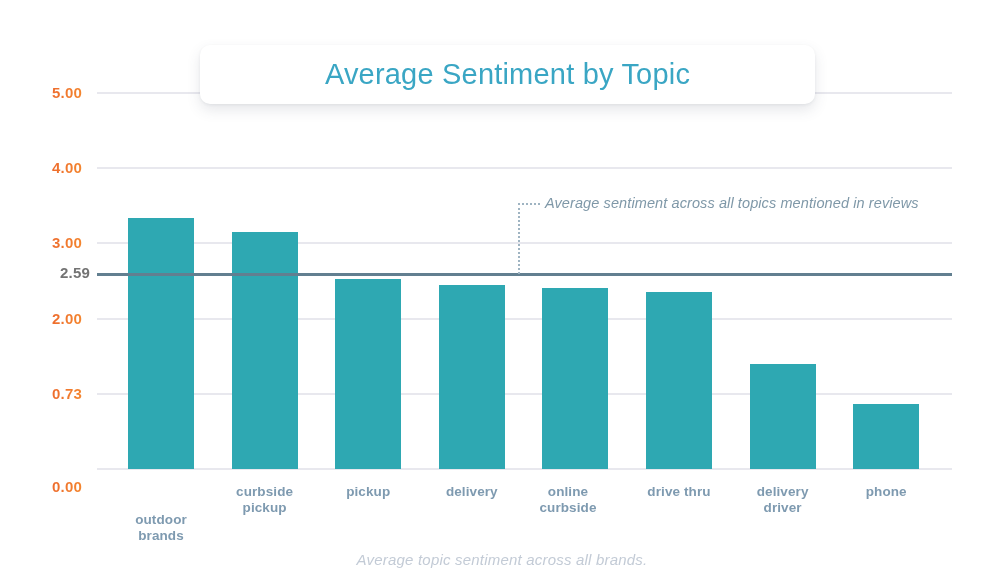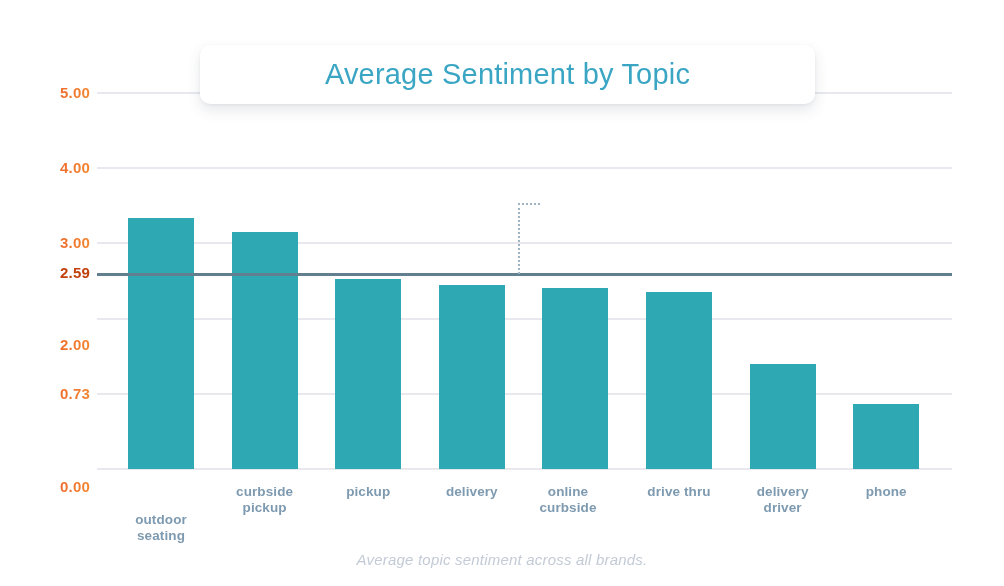--- a/index.html
+++ b/index.html
@@ -43,21 +43,21 @@
     font-weight: 700;
     letter-spacing: .2px;
     color: #f1742e;
     background: linear-gradient(100deg, #e8552b 0%, #f4872f 100%);
     -webkit-background-clip: text;
     background-clip: text;
     -webkit-text-fill-color: transparent;
   }
   .ytick-wrap {
     position: absolute;
-    left: 24px;
+    left: 16px;
     width: 66px;
     height: 18px;
   }
 
   
   #bars {
     position: absolute;
     left: 0; top: 0;
     width: 1004px; height: 586px;
   }
@@ -82,21 +82,21 @@
     height: 18px;
   }
   #ref-label {
     position: absolute;
     right: 0;
     width: 56px;
     text-align: right;
     font-size: 15px;
     font-weight: 700;
     letter-spacing: .2px;
-    color: #c2410c;
+    color: #737373;
   }
 
   
   #anno-vline {
     position: absolute;
     left: 518px;
     width: 0;
     border-left: 2px dotted #9fb4c2;
   }
   #anno-hline {
@@ -178,21 +178,21 @@
       <div class="gridline" style="top: 167.2px;"></div>
       <div class="gridline" style="top: 92px;"></div>
     </div>
   <div id="yticks">
       <div class="ytick-wrap" style="top: 460px; margin-top: 18px;">
         <div class="ytick">0.00</div>
       </div>
       <div class="ytick-wrap" style="top: 384.8px;">
         <div class="ytick">0.73</div>
       </div>
-      <div class="ytick-wrap" style="top: 309.6px; margin-top: 26px;">
+      <div class="ytick-wrap" style="top: 309.6px;">
         <div class="ytick">2.00</div>
       </div>
       <div class="ytick-wrap" style="top: 234.4px;">
         <div class="ytick">3.00</div>
       </div>
       <div class="ytick-wrap" style="top: 159.2px;">
         <div class="ytick">4.00</div>
       </div>
       <div class="ytick-wrap" style="top: 84px;">
         <div class="ytick">5.00</div>
@@ -210,25 +210,26 @@
       <div class="bar" title="phone: 0.87" style="left: 853.2px; top: 403.576px; height: 65.424px; background: rgb(46, 168, 178);"></div>
     </div>
 
   <div id="ref-line" style="top: 273.232px; background: rgb(98, 127, 144);"></div>
   <div id="ref-label-wrap" style="top: 264.232px;">
     <div id="ref-label">2.59</div>
   </div>
 
   <div id="anno-vline" style="top: 203px; height: 71.232px;"></div>
   <div id="anno-hline"></div>
+  <div id="anno-text">Average sentiment across all topics mentioned in reviews</div>
 
   <div id="xlabels">
       <div class="xlabel" style="left: 106px; margin-top: 28px;">
         <div>outdoor</div>
-        <div>seating</div>
+        <div>brands</div>
       </div>
       <div class="xlabel" style="left: 209.6px;">
         <div>curbside</div>
         <div>pickup</div>
       </div>
       <div class="xlabel" style="left: 313.2px;">
         <div>pickup</div>
       </div>
       <div class="xlabel" style="left: 416.8px;">
         <div>delivery</div>

